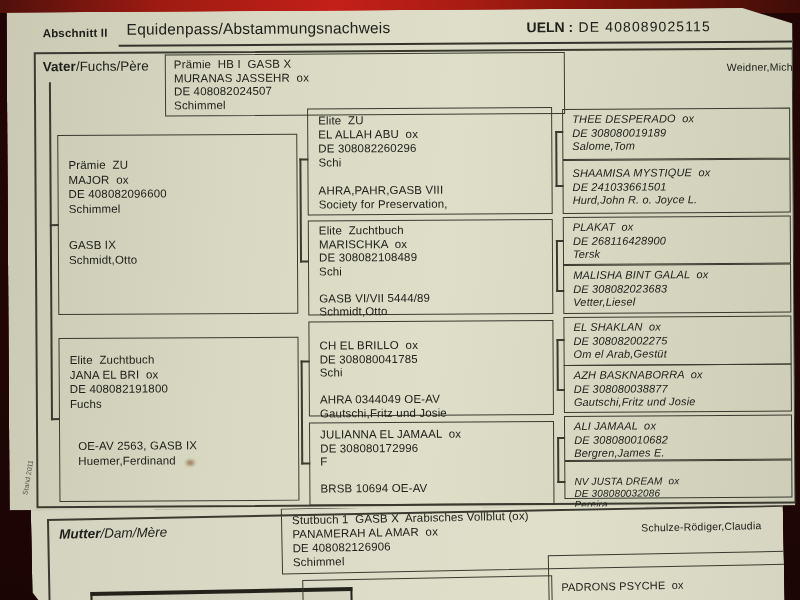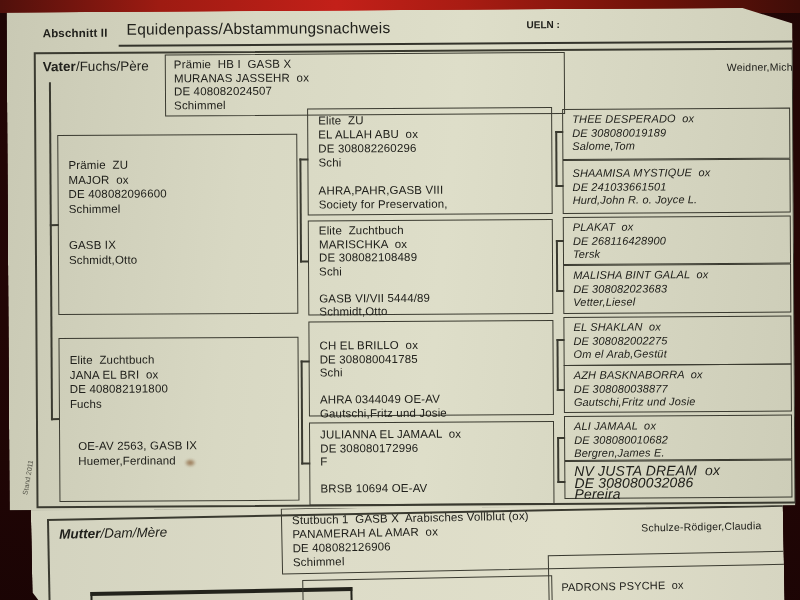--- a/index.html
+++ b/index.html
@@ -28,21 +28,21 @@
     z-index:1;
   }
   .t{position:absolute;white-space:pre-wrap;}
   .box{position:absolute;border:1.5px solid #3a3a30;}
   .lines{position:absolute;left:10px;top:4px;right:3px;white-space:pre-wrap;
          font-size:11.5px;line-height:14px;letter-spacing:.15px;}
   .g4 .lines{font-size:11px;line-height:13.5px;left:9px;top:3px;font-style:italic;}
   .cl{position:absolute;background:#3a3a30;}
   .hdr-section{font-size:11.5px;font-weight:bold;letter-spacing:.2px;}
   .hdr-title{font-size:15.5px;letter-spacing:.2px;}
-  .ueln-l{font-size:10px;font-weight:bold;}
+  .ueln-l{font-size:14px;font-weight:bold;}
   .ueln-v{font-size:14px;letter-spacing:1.1px;}
   .parent-label{font-size:13.5px;}
   .parent-label b{font-weight:bold;}
   .breeder{font-size:10.5px;letter-spacing:.2px;}
   .rule{position:absolute;background:#33332b;}
   .stand{position:absolute;font-size:7px;color:#55554a;transform-origin:0 0;transform:rotate(-80deg);}
   .smudge{position:absolute;width:10px;height:7px;border-radius:50%;
           background:radial-gradient(#7a4a20,rgba(122,74,32,0));filter:blur(1px);opacity:.75;}
   .mutter-outer{position:absolute;border:solid #3a3a30;border-width:2px 0 0 2px;}
   .dam-dark{position:absolute;border:solid #23231c;border-width:4px 2px 0 2px;background:rgba(0,0,0,.03);}
@@ -51,20 +51,21 @@
 </head>
 <body>
 
 <div class="scene">
 
   <div class="paper paper-upper">
 
     <div class="t hdr-section" style="left:36px;top:15px">Abschnitt II</div>
     <div class="t hdr-title" style="left:120px;top:9px">Equidenpass/Abstammungsnachweis</div>
     <div class="t ueln-l" style="left:520px;top:10px">UELN :</div>
+    <div class="t ueln-v" style="left:572px;top:10px">DE 408089025115</div>
     <div class="rule" style="left:112px;top:33px;width:674px;height:2px"></div>
 
     <div class="box" style="left:27px;top:40px;width:756px;height:452px;border-width:2px"></div>
 
     <div class="t parent-label" style="left:36px;top:47px"><b>Vater</b><span>/Fuchs/Père</span></div>
 
     <div class="box" style="left:158px;top:43px;width:398px;height:60px">
       <div class="lines" style="left:8px;top:3px;font-size:11.5px;line-height:13.5px">Prämie  HB I  GASB X
 MURANAS JASSEHR  ox
 DE 408082024507
@@ -152,21 +153,21 @@
       <div class="lines">AZH BASKNABORRA  ox
 DE 308080038877
 Gautschi,Fritz und Josie</div>
     </div>
     <div class="box g4" style="left:555px;top:407px;width:226px;height:43px">
       <div class="lines">ALI JAMAAL  ox
 DE 308080010682
 Bergren,James E.</div>
     </div>
     <div class="box g4" style="left:555px;top:452px;width:226px;height:36px">
-      <div class="lines" style="font-size:14px;line-height:11.5px;top:4px">NV JUSTA DREAM  ox
+      <div class="lines" style="font-size:10px;line-height:11.5px;top:14px">NV JUSTA DREAM  ox
 DE 308080032086
 Pereira</div>
     </div>
 
     <div class="cl" style="left:42px;top:70px;width:2px;height:338px"></div>
     <div class="cl" style="left:42px;top:212px;width:9px;height:2px"></div>
     <div class="cl" style="left:42px;top:406px;width:9px;height:2px"></div>
 
     <div class="cl" style="left:292px;top:148px;width:2px;height:104px"></div>
     <div class="cl" style="left:292px;top:148px;width:9px;height:2px"></div>

